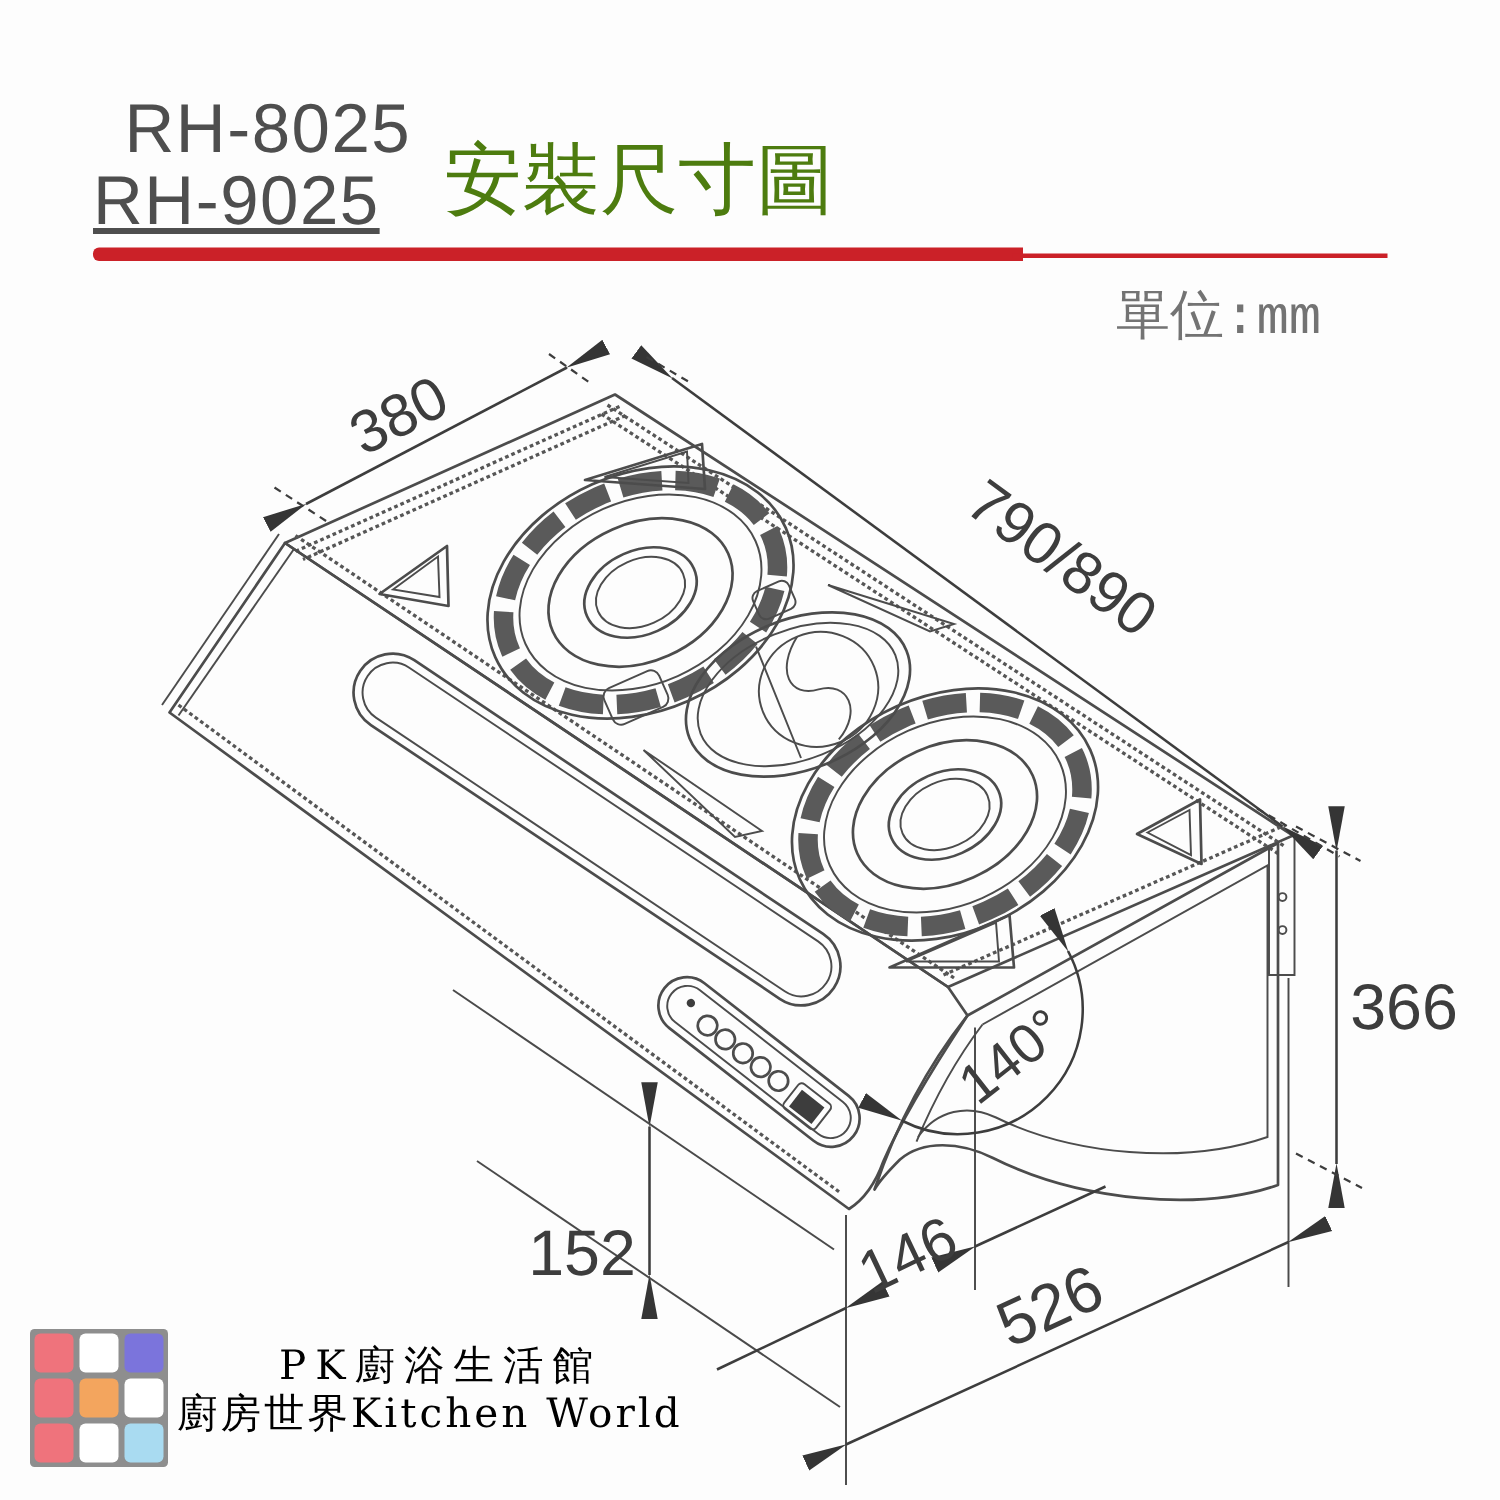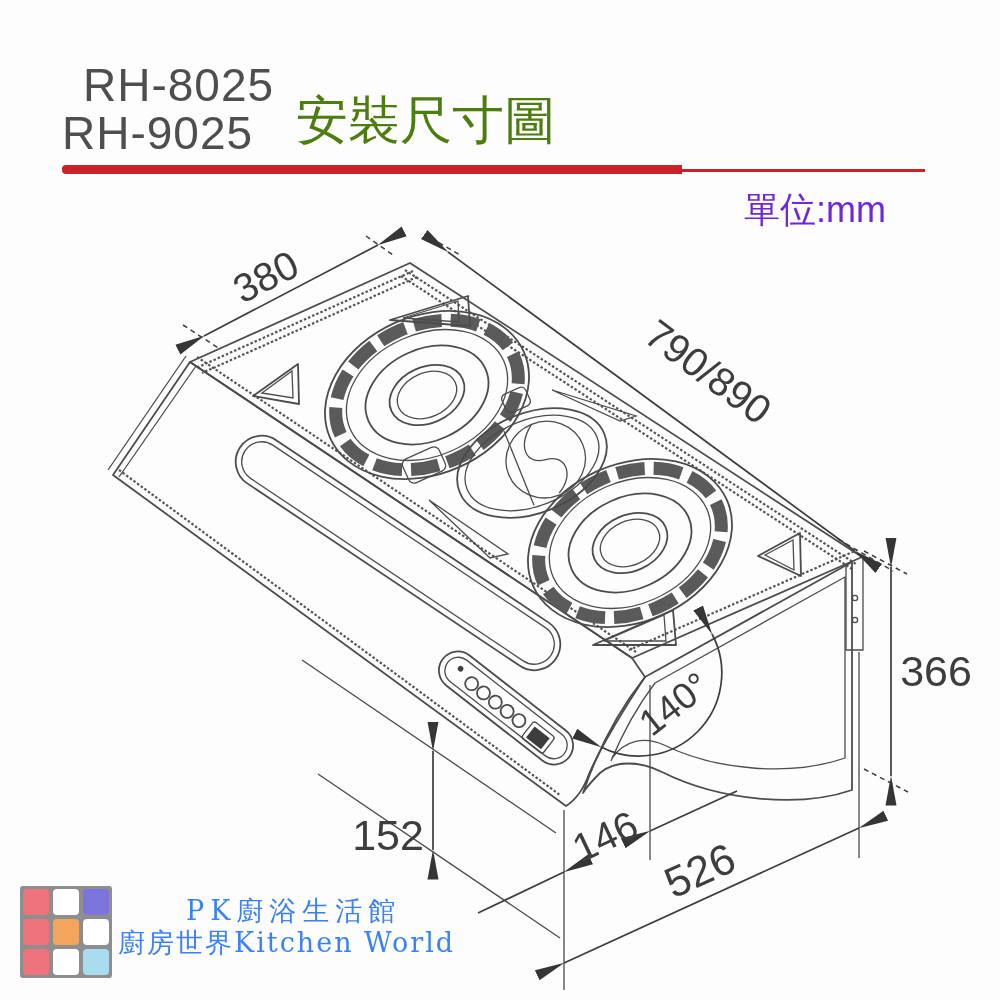--- a/index.html
+++ b/index.html
@@ -3,40 +3,40 @@
 <meta charset="utf-8">
 <style>
   html,body{margin:0;padding:0;}
   body{width:1000px;height:1000px;position:relative;background:#fdfdfd;overflow:hidden;
        font-family:"Liberation Sans",sans-serif;}
   .abs{position:absolute;}
   .model{left:62px;font-size:46px;font-weight:500;color:#4e4e4e;letter-spacing:1px;line-height:1;}
   .heading{left:268px;top:94px;font-size:52px;color:#4d7c0f;font-family:"DejaVu Serif","Liberation Serif",serif;line-height:1;margin-left:28px;}
   .divider-thick{left:62px;top:165px;width:620px;height:9px;background:#cb2128;border-radius:4px 0 0 4px;}
   .divider-thin{left:675px;top:169px;width:250px;height:3px;background:#cb2128;}
-  .unit{left:744px;top:186px;font-size:36px;color:#6d28d9;font-family:Liberation Sans, sans-serif;}
-  .brand{color:#3b82f6;font-family:"DejaVu Serif","Liberation Serif",serif;line-height:1;text-align:right;}
+  .unit{left:744px;top:186px;font-size:36px;color:#737373;font-family:Liberation Mono, monospace;}
+  .brand{color:#000000;font-family:"DejaVu Serif","Liberation Serif",serif;line-height:1;text-align:right;}
   .brand1{left:186px;top:897px;font-size:27px;letter-spacing:6px;}
   .brand2{left:118px;top:929px;font-size:27px;letter-spacing:2px;}
   svg text{font-family:"Liberation Sans",sans-serif;fill:#3d3d3d;font-weight:500;}
   .dimtxt{font-size:40px;text-anchor:middle;}
   .dimtxt-sm{font-size:37px;text-anchor:middle;}
   .dimtxt-lg{font-size:43px;text-anchor:middle;}
   .ln{stroke:#4c4c4c;fill:none;stroke-width:1.8;stroke-linejoin:round;stroke-linecap:round;}
   .ln-thin{stroke:#4c4c4c;fill:none;stroke-width:1.3;}
   .hatch{stroke:#565656;fill:none;stroke-width:2.2;stroke-dasharray:2.5 2;}
   .dim{stroke:#3d3d3d;fill:none;stroke-width:1.7;}
   .tick{stroke:#3d3d3d;fill:none;stroke-width:1.5;stroke-dasharray:5 4;}
   .ext{stroke:#4a4a4a;fill:none;stroke-width:1.3;}
 </style>
 </head>
 <body>
 
 <div class="abs model" style="top:62px;margin-left:21px;">RH-8025</div>
-<div class="abs model" style="top:110px;">RH-9025</div>
+<div class="abs model" style="top:110px;text-decoration:underline;">RH-9025</div>
 <div class="abs heading">安裝尺寸圖</div>
 <div class="abs divider-thick"></div>
 <div class="abs divider-thin"></div>
 <div class="abs unit">單位:mm</div>
 
 <svg class="abs" style="left:0;top:0;" width="1000" height="1000" viewBox="0 0 1000 1000">
   <defs>
     <marker id="arw" viewBox="0 0 30 14" refX="0.5" refY="7" markerWidth="30" markerHeight="14" orient="auto-start-reverse" markerUnits="userSpaceOnUse">
       <path d="M0,7 L30,1.5 L30,12.5 Z" fill="#353535"></path>
     </marker>

